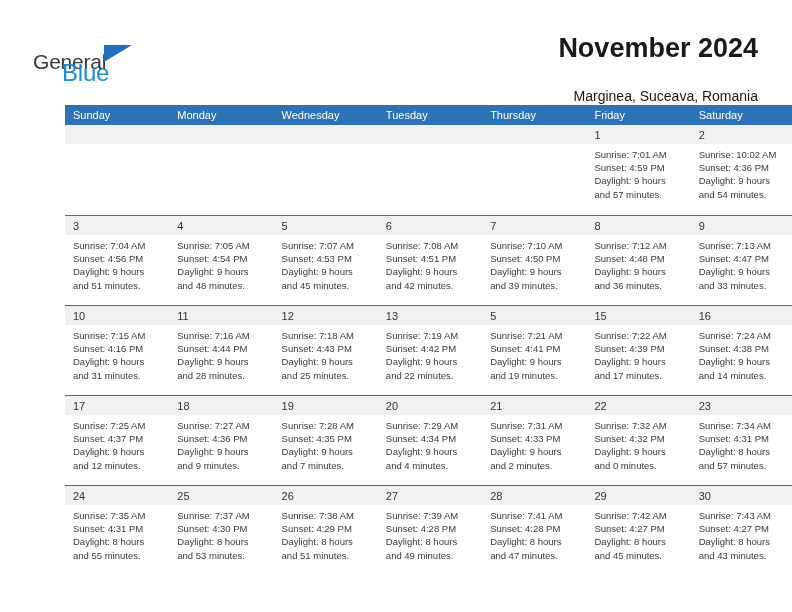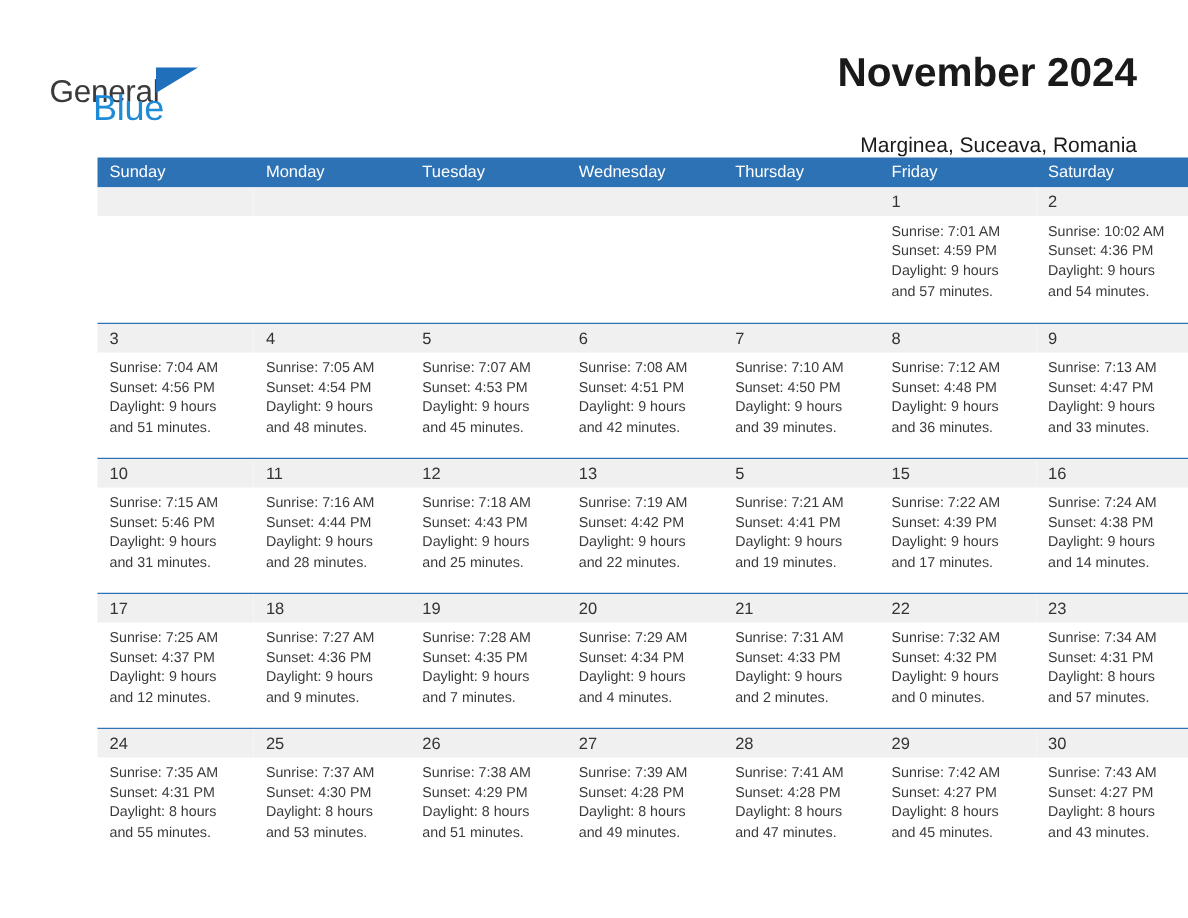--- a/index.html
+++ b/index.html
@@ -162,22 +162,22 @@
     <div class="cal-title">November 2024</div>
     <div class="cal-subtitle">Marginea, Suceava, Romania</div>
   </div>
 
 </div>
 
 <div class="calendar">
   <div class="weekday-row">
       <div class="weekday-cell">Sunday</div>
       <div class="weekday-cell">Monday</div>
+      <div class="weekday-cell">Wednesday</div>
       <div class="weekday-cell">Tuesday</div>
-      <div class="weekday-cell">Wednesday</div>
       <div class="weekday-cell">Thursday</div>
       <div class="weekday-cell">Friday</div>
       <div class="weekday-cell">Saturday</div>
     </div>
   <div id="weeks-container">
       <div class="week-row first">
         <div class="day-cell empty">
           <div class="day-number-band"><span class="day-number"></span></div>
           <div class="day-info"></div>
         </div>
@@ -279,21 +279,21 @@
             <div class="day-info-line">Daylight: 9 hours</div>
             <div class="day-info-line">and 33 minutes.</div>
           </div>
         </div>
       </div>
       <div class="week-row">
         <div class="day-cell filled">
           <div class="day-number-band"><span class="day-number">10</span></div>
           <div class="day-info">
             <div class="day-info-line">Sunrise: 7:15 AM</div>
-            <div class="day-info-line">Sunset: 5:46 PM</div>
+            <div class="day-info-line">Sunset: 4:16 PM</div>
             <div class="day-info-line">Daylight: 9 hours</div>
             <div class="day-info-line">and 31 minutes.</div>
           </div>
         </div>
         <div class="day-cell filled">
           <div class="day-number-band"><span class="day-number">11</span></div>
           <div class="day-info">
             <div class="day-info-line">Sunrise: 7:16 AM</div>
             <div class="day-info-line">Sunset: 4:44 PM</div>
             <div class="day-info-line">Daylight: 9 hours</div>

